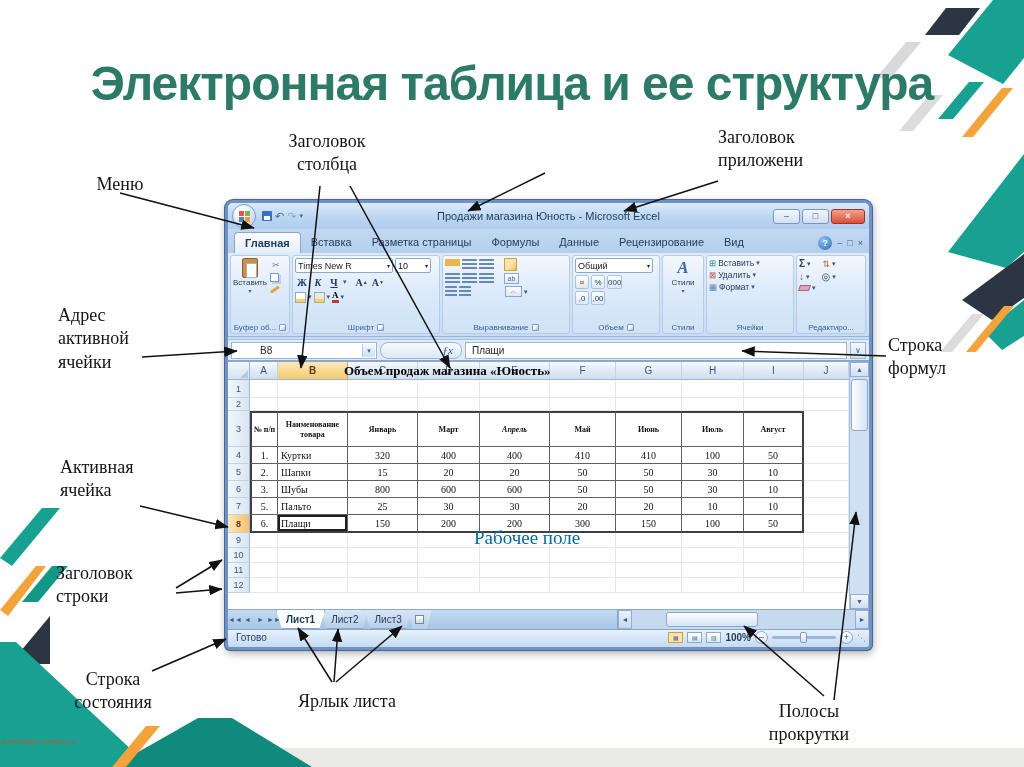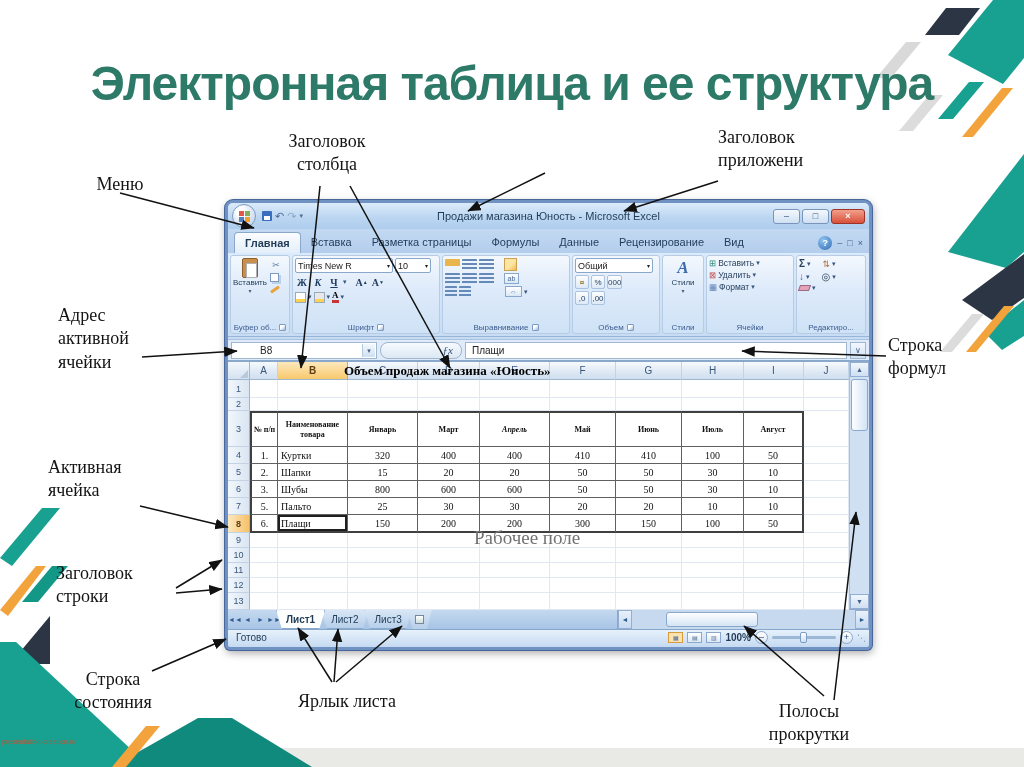--- a/index.html
+++ b/index.html
@@ -78,21 +78,21 @@
 .rh{width:22px;background:linear-gradient(90deg,#f2f7fc,#d9e5f2);border-right:1px solid #9eb6ce;border-bottom:1px solid #c3d2e4;font-size:9px;color:#3a567a;text-align:center;display:flex;align-items:center;justify-content:center}
 .rh.hl{background:linear-gradient(90deg,#fde8bd,#f6c169);color:#5f3d10;font-weight:bold}
 .cell{border-right:1px solid #e2e8f1;border-bottom:1px solid #e2e8f1;background:#fff}
 .tc{font-family:"Liberation Serif",serif;font-size:10px;color:#111;display:flex;align-items:center;justify-content:center;border-right:1px solid #606060;border-bottom:1px solid #606060}
 .tc.th{font-weight:bold;font-size:8px;text-align:center;line-height:1.15;padding:1px}
 .tc.lft{justify-content:flex-start;padding-left:3px}
 .tc.el{border-left:2px solid #3f3f3f}.tc.er{border-right:2px solid #3f3f3f}
 .tc.et{border-top:2px solid #3f3f3f}.tc.eb{border-bottom:2px solid #3f3f3f}
 .tc.act{box-shadow:inset 0 0 0 2px #1f1f1f;background:#fff}
 #sheet-title{position:absolute;left:116px;top:1px;width:320px;font-family:"Liberation Serif",serif;font-weight:bold;font-size:13px;color:#000;z-index:3;white-space:nowrap}
-#workfield{position:absolute;left:246px;top:165px;font-family:"Liberation Serif",serif;font-size:19px;color:#737373;z-index:3;white-space:nowrap}
+#workfield{position:absolute;left:246px;top:165px;font-family:"Liberation Serif",serif;font-size:19px;color:#0369a1;z-index:3;white-space:nowrap}
 #vsb{position:absolute;right:0;top:0;bottom:0;width:20px;background:#cfe0f2;border-left:1px solid #a9c0dc;z-index:4}
 .sbbtn{height:15px;background:linear-gradient(#f0f6fc,#cfe0f2);border:1px solid #93aed0;font-size:7px;color:#44618c;text-align:center;line-height:14px}
 #vsb .thumb{position:absolute;left:1px;right:1px;top:17px;height:52px;background:linear-gradient(90deg,#fdfeff,#d4e4f4);border:1px solid #8aa8cc;border-radius:3px}
 #vsb .down{position:absolute;left:0;right:0;bottom:0}
 
 #tabbar{height:20px;display:flex;align-items:stretch;background:linear-gradient(#c4d9f0,#a8c4e5);border-top:1px solid #8aa8cc;font-size:10px;color:#1f3b57}
 .nav{width:13px;text-align:center;font-size:7px;line-height:19px;color:#2f5a8f}
 .stab{padding:0 9px;line-height:19px;background:linear-gradient(#d9e7f6,#b7cfe9);border:1px solid #8aa8cc;border-top:none;clip-path:polygon(0 0,100% 0,88% 100%,12% 100%);margin-left:-4px}
 .stab.on{background:#fdfefe;font-weight:bold;z-index:2}
 .instab{width:24px;background:linear-gradient(#d9e7f6,#b7cfe9);clip-path:polygon(0 0,100% 0,80% 100%,20% 100%);margin-left:-4px;display:flex;align-items:center;justify-content:center}
@@ -144,21 +144,21 @@
 </svg>
 
 <h1 id="slide-title">Электронная таблица и ее структура</h1>
 <div id="watermark">presentation-creation.ru</div>
 
 <div class="callout" style="left:88px;top:173px;width:64px;text-align:center">Меню</div>
 <div class="callout" style="left:268px;top:130px;width:118px;text-align:center">Заголовок столбца</div>
 <div class="callout" style="left:718px;top:126px;width:122px">Заголовок приложени</div>
 <div class="callout" style="left:58px;top:304px;width:100px">Адрес активной ячейки</div>
 <div class="callout" style="left:888px;top:334px;width:80px">Строка формул</div>
-<div class="callout" style="left:48px;top:456px;width:105px">Активная ячейка</div>
+<div class="callout" style="left:60px;top:456px;width:105px">Активная ячейка</div>
 <div class="callout" style="left:56px;top:562px;width:112px">Заголовок строки</div>
 <div class="callout" style="left:58px;top:668px;width:110px;text-align:center">Строка состояния</div>
 <div class="callout" style="left:286px;top:690px;width:122px;text-align:center">Ярлык листа</div>
 <div class="callout" style="left:756px;top:700px;width:106px;text-align:center">Полосы прокрутки</div>
 
 <div id="xl">
   <div id="titlebar">
     <div id="office-btn">
           <span class="q">
             <i style="background:#e2574c"></i>
@@ -531,33 +531,20 @@
             <div class="cell" style="width: 62px;"></div>
             <div class="cell" style="width: 70px;"></div>
             <div class="cell" style="width: 66px;"></div>
             <div class="cell" style="width: 66px;"></div>
             <div class="cell" style="width: 62px;"></div>
             <div class="cell" style="width: 60px;"></div>
             <div class="cell" style="width: 45px;"></div>
           </div>
           <div class="grow" style="height: 15px;">
             <div class="rh">12</div>
-            <div class="cell" style="width: 28px;"></div>
-            <div class="cell" style="width: 70px;"></div>
-            <div class="cell" style="width: 70px;"></div>
-            <div class="cell" style="width: 62px;"></div>
-            <div class="cell" style="width: 70px;"></div>
-            <div class="cell" style="width: 66px;"></div>
-            <div class="cell" style="width: 66px;"></div>
-            <div class="cell" style="width: 62px;"></div>
-            <div class="cell" style="width: 60px;"></div>
-            <div class="cell" style="width: 45px;"></div>
-          </div>
-          <div class="grow" style="height: 17px;">
-            <div class="rh">13</div>
             <div class="cell" style="width: 28px;"></div>
             <div class="cell" style="width: 70px;"></div>
             <div class="cell" style="width: 70px;"></div>
             <div class="cell" style="width: 62px;"></div>
             <div class="cell" style="width: 70px;"></div>
             <div class="cell" style="width: 66px;"></div>
             <div class="cell" style="width: 66px;"></div>
             <div class="cell" style="width: 62px;"></div>
             <div class="cell" style="width: 60px;"></div>
             <div class="cell" style="width: 45px;"></div>

